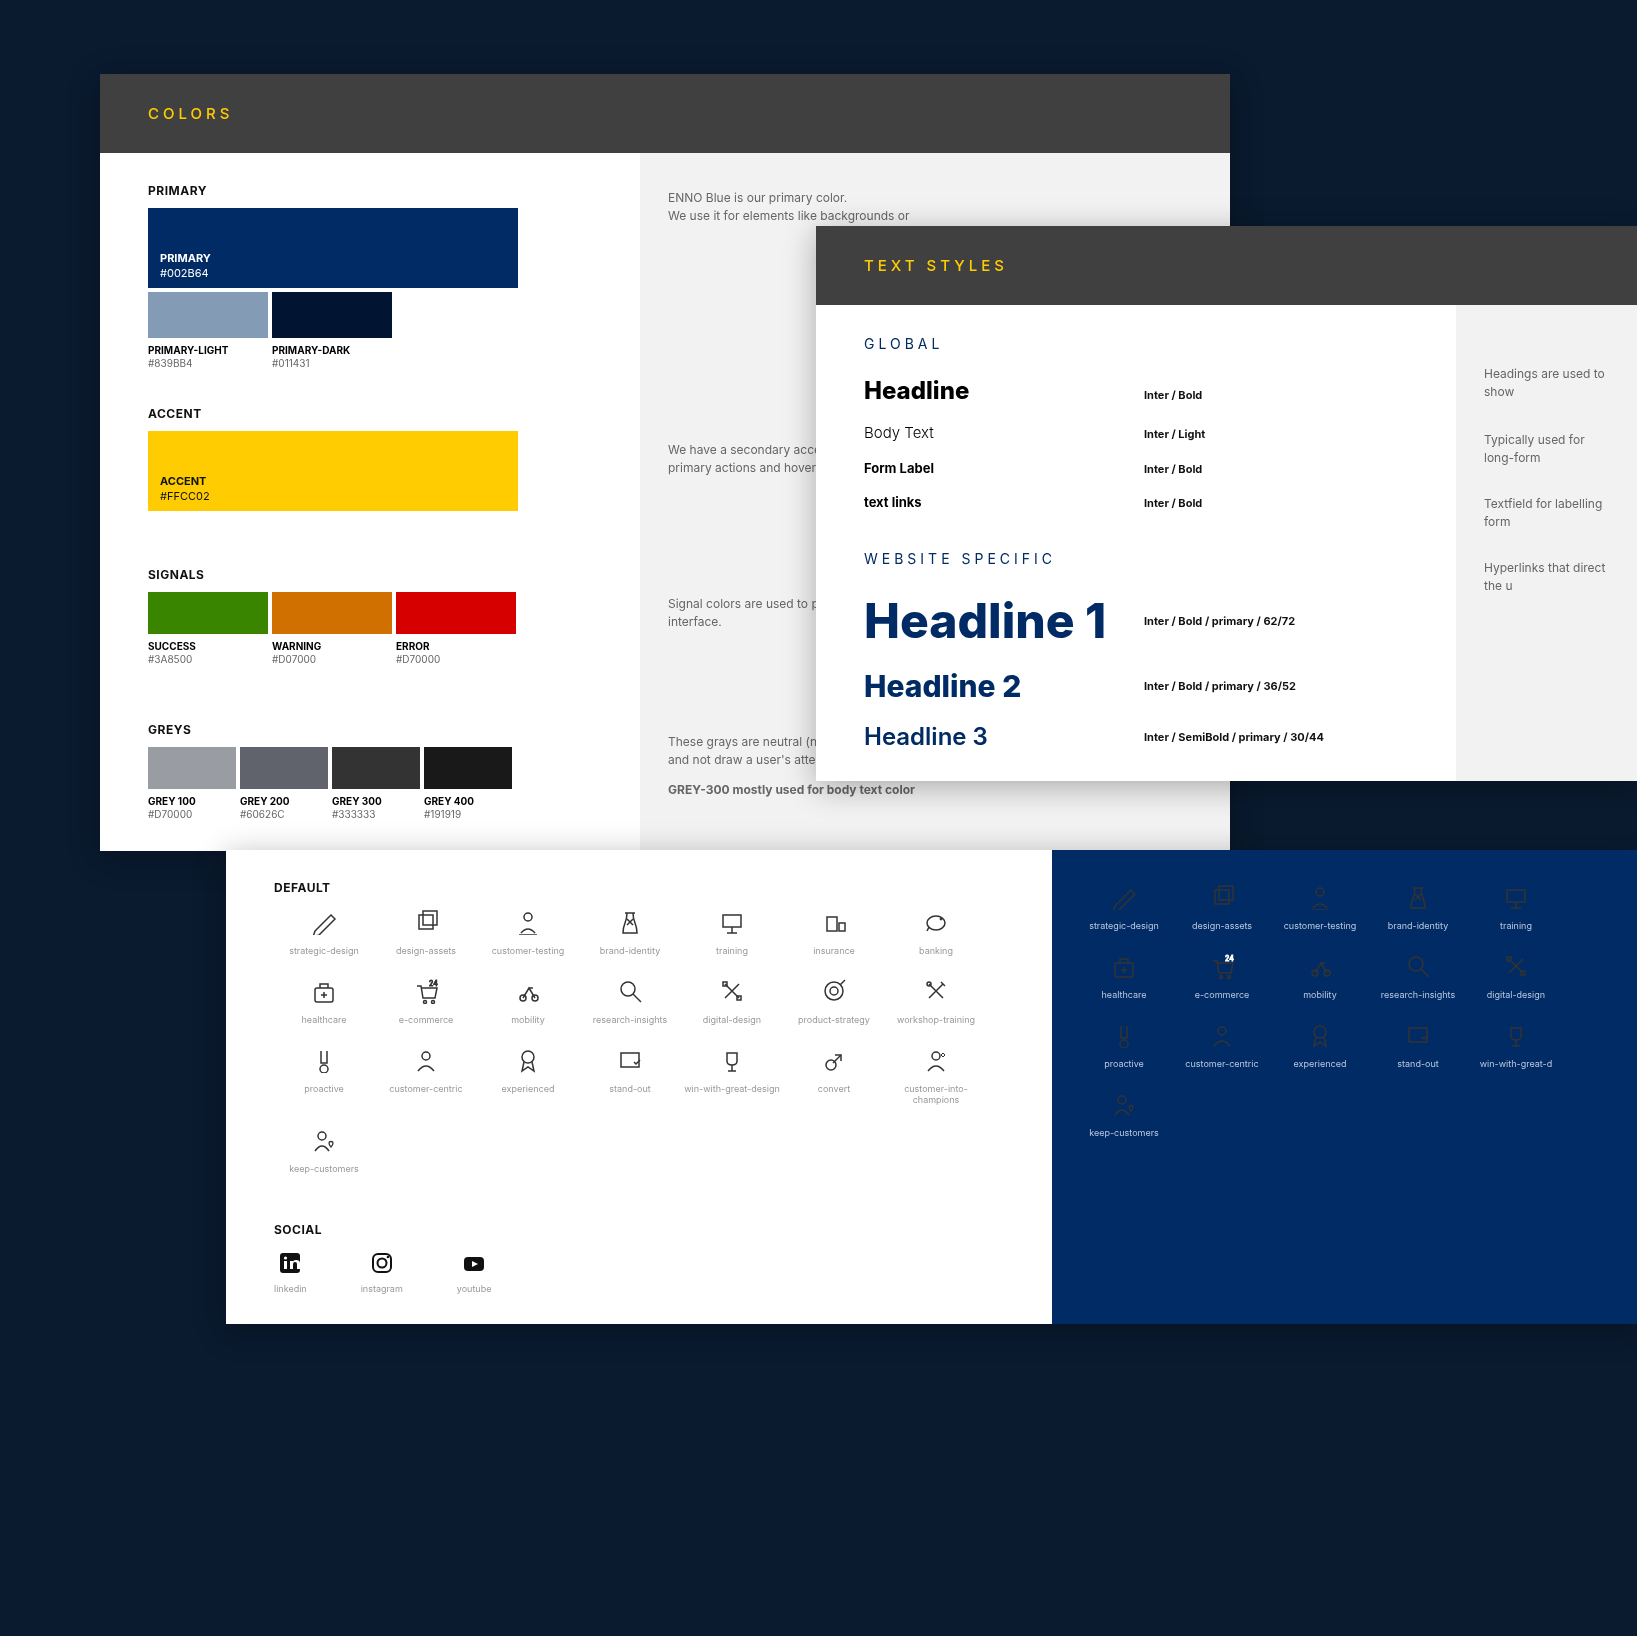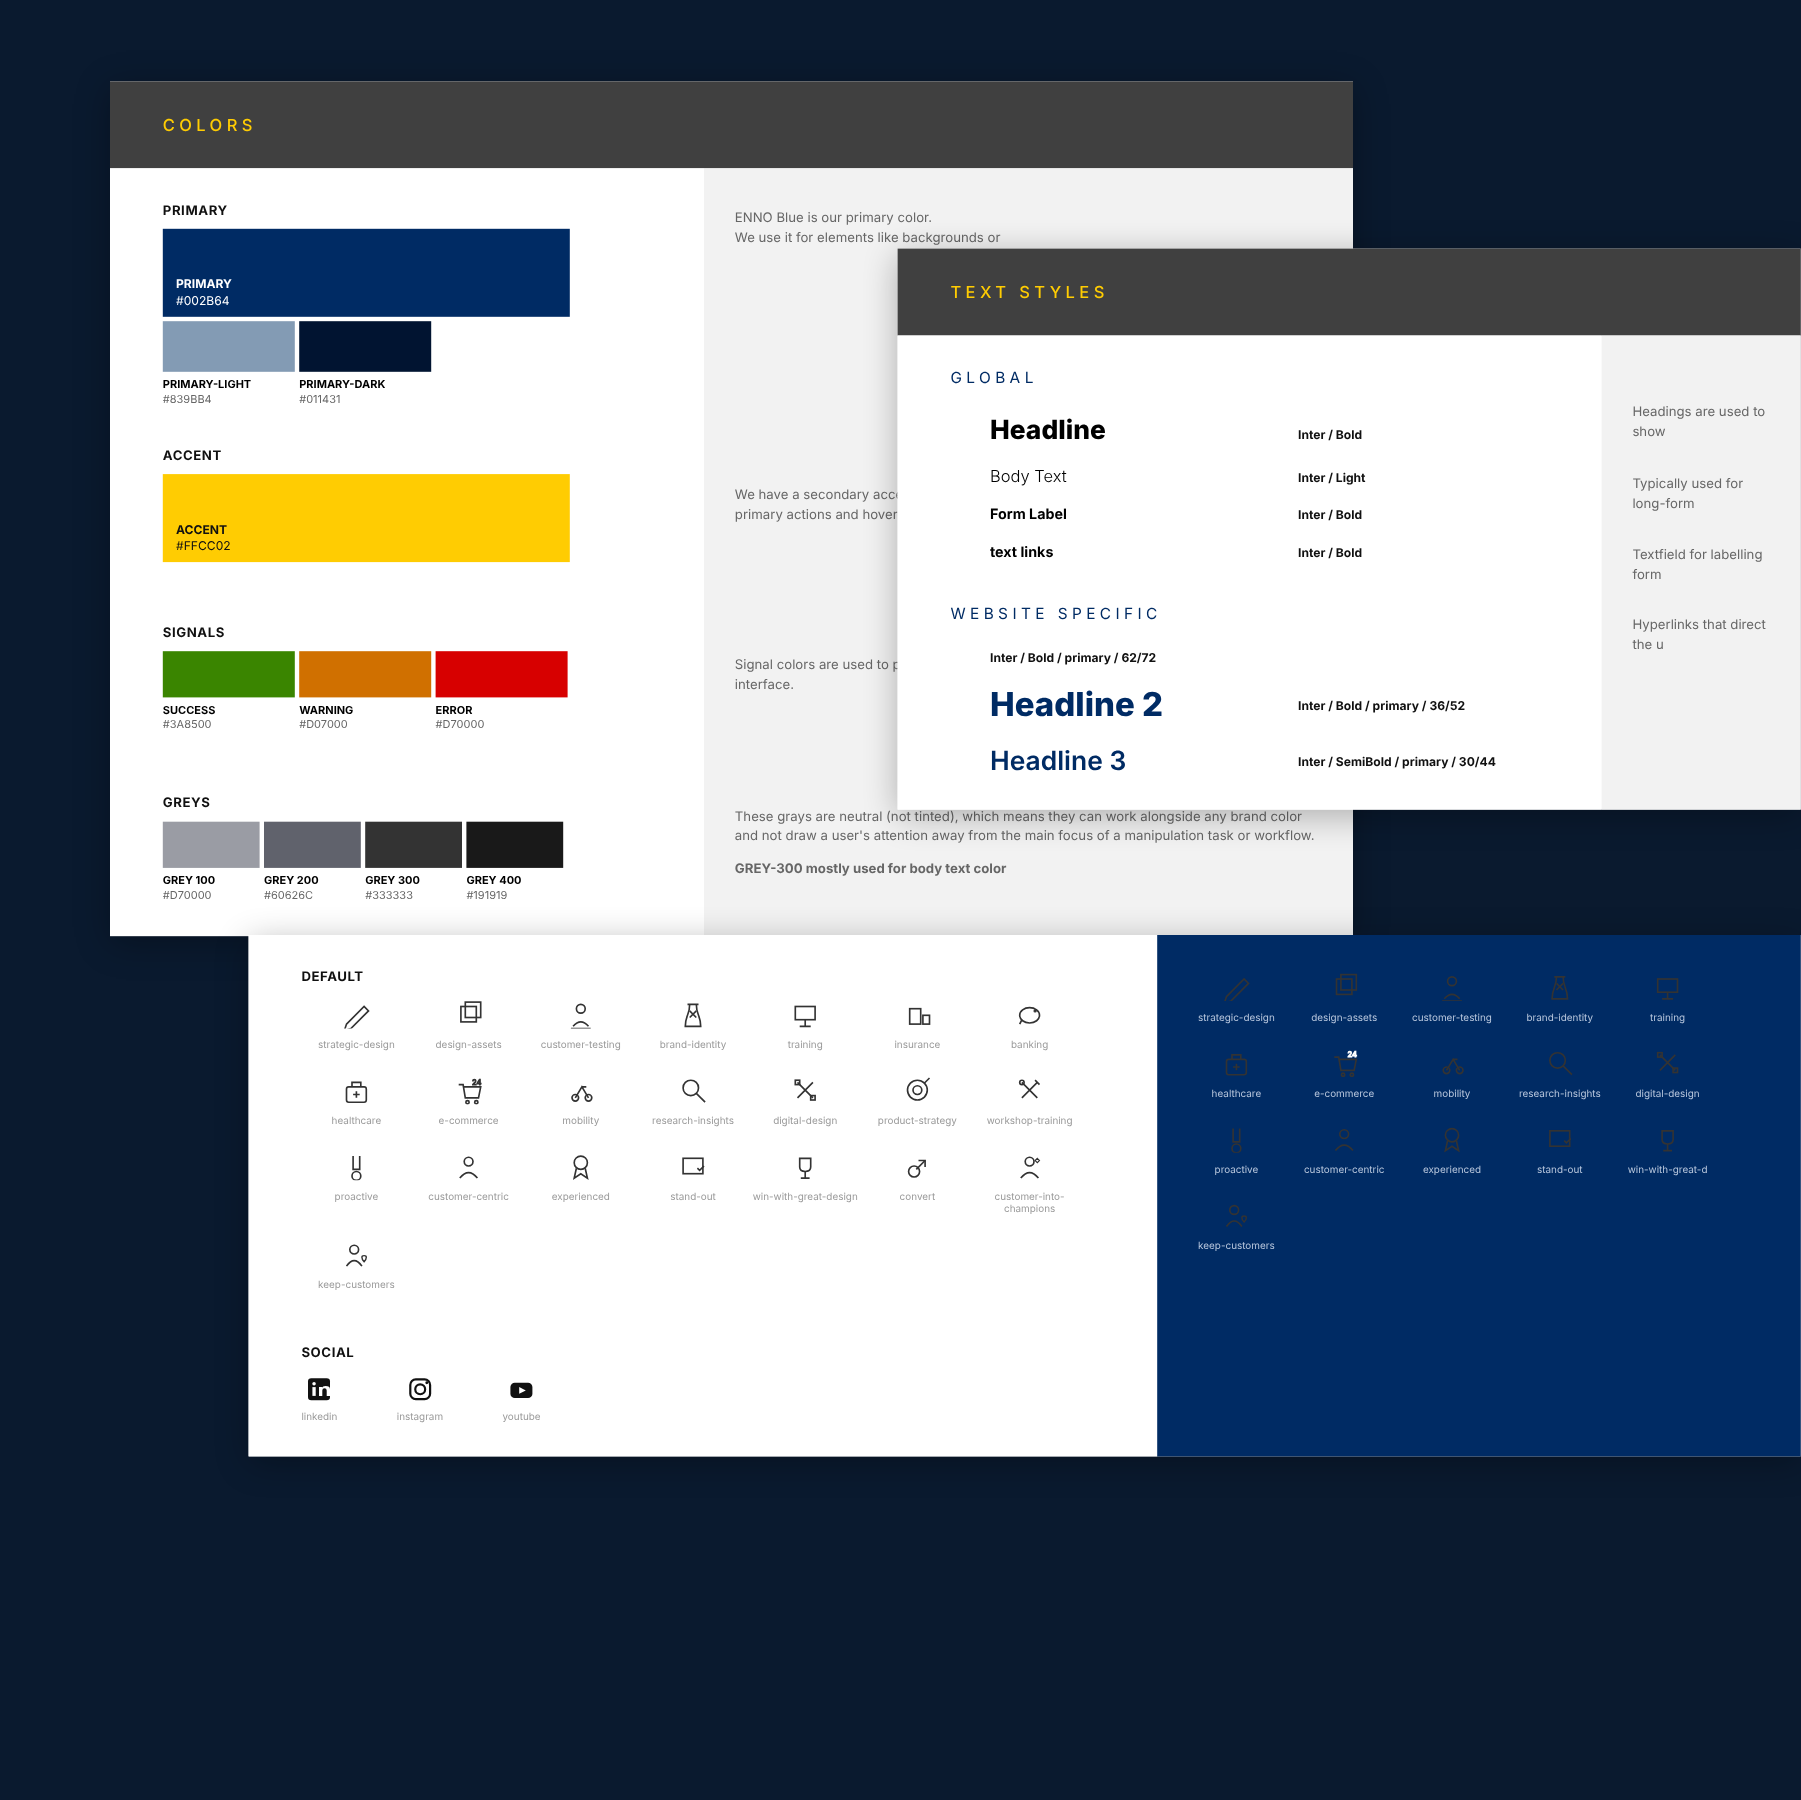--- a/index.html
+++ b/index.html
@@ -70,21 +70,20 @@
   .ts-section-label {
     color: #002b64;
     letter-spacing: 4px;
     font-size: 14px;
     margin-bottom: 24px;
   }
   .ts-row {
     display: flex;
     align-items: baseline;
     margin-bottom: 18px;
-    margin-left: 36px;
   }
   .ts-example { width: 280px; }
   .ts-meta { font-size: 11px; font-weight: 700; color: #111; }
 
   
   .icons-grid {
     display: grid;
     grid-template-columns: repeat(7, 100px);
     gap: 18px 2px;
   }
@@ -253,20 +252,21 @@
         <div class="ts-meta">Inter / Bold</div>
       </div>
       <div class="ts-row">
         <div class="ts-example" style="font-size:13px; font-weight:700;">text links</div>
         <div class="ts-meta">Inter / Bold</div>
       </div>
 
       <div class="ts-section-label" style="margin-top:40px;">WEBSITE SPECIFIC</div>
 
       <div class="ts-row" style="align-items:center;">
+        <div class="ts-example" style="font-size:48px; font-weight:800; color:#002b64;">Headline 1</div>
         <div class="ts-meta">Inter / Bold / primary / 62/72</div>
       </div>
       <div class="ts-row" style="align-items:center;">
         <div class="ts-example" style="font-size:30px; font-weight:800; color:#002b64;">Headline 2</div>
         <div class="ts-meta">Inter / Bold / primary / 36/52</div>
       </div>
       <div class="ts-row" style="align-items:center; margin-bottom:0;">
         <div class="ts-example" style="font-size:24px; font-weight:600; color:#002b64;">Headline 3</div>
         <div class="ts-meta">Inter / SemiBold / primary / 30/44</div>
       </div>

